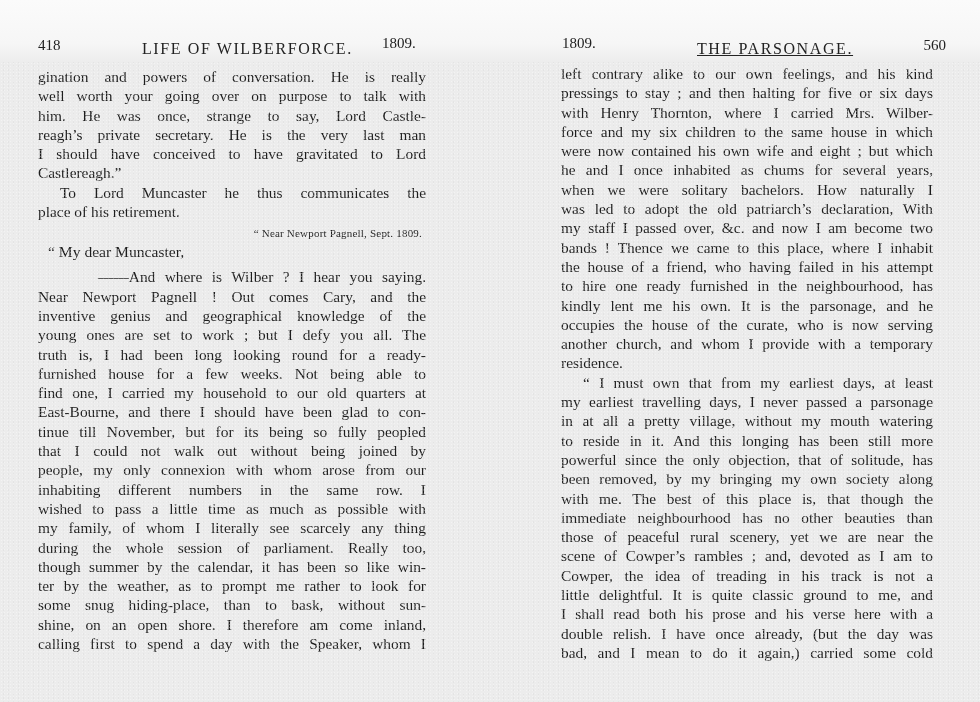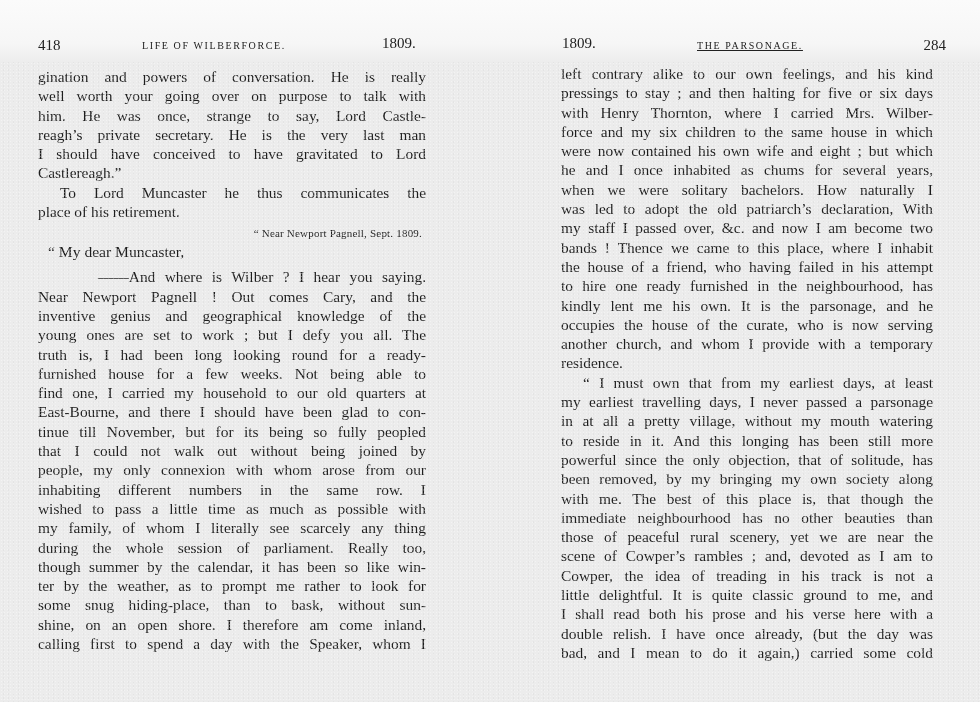--- a/index.html
+++ b/index.html
@@ -19,21 +19,21 @@
     .page.left { left: 0; width: 490px; }
     .page.right { left: 490px; width: 490px; }
     .running-head {
       position: absolute; top: 37px; height: 20px;
       font-family: "Liberation Serif", serif;
       font-size: 15px; color: #222;
     }
     .page.left .running-head { left: 38px; width: 388px; }
     .page.right .running-head { left: 72px; width: 388px; }
     .rh-item { position: absolute; top: 0; white-space: nowrap; }
-    .rh-title { font-size: 10px; letter-spacing: 1.6px; top: 3px; }
+    .rh-title { font-size: 16px; letter-spacing: 1.6px; top: 3px; }
     .page.left .rh-num { left: 0; }
     .page.left .rh-title { left: 104px; }
     .page.left .rh-year { left: 344px; top: -2px; }
     .page.right .rh-year { left: 0; top: -2px; }
     .page.right .rh-title { left: 135px; text-decoration: underline; }
     .page.right .rh-num { right: 4px; }
     .body-text {
       position: absolute;
       font-family: "Liberation Serif", serif;
       font-size: 15.4px; line-height: 19.3px;
@@ -109,21 +109,21 @@
       <span class="line">some snug hiding-place, than to bask, without sun-</span>
       <span class="line">shine, on an open shore.  I therefore am come inland,</span>
       <span class="line">calling first to spend a day with the Speaker, whom I</span>
     </div>
   </div>
 
   <div class="page right">
     <div class="running-head">
       <span class="rh-item rh-year">1809.</span>
       <span class="rh-item rh-title">THE PARSONAGE.</span>
-      <span class="rh-item rh-num">284</span>
+      <span class="rh-item rh-num">560</span>
     </div>
     <div class="body-text">
       <span class="line">left contrary alike to our own feelings, and his kind</span>
       <span class="line">pressings to stay ; and then halting for five or six days</span>
       <span class="line">with Henry Thornton, where I carried Mrs. Wilber-</span>
       <span class="line">force and my six children to the same house in which</span>
       <span class="line">were now contained his own wife and eight ; but which</span>
       <span class="line">he and I once inhabited as chums for several years,</span>
       <span class="line">when we were solitary bachelors.  How naturally I</span>
       <span class="line">was led to adopt the old patriarch’s declaration, With</span>

